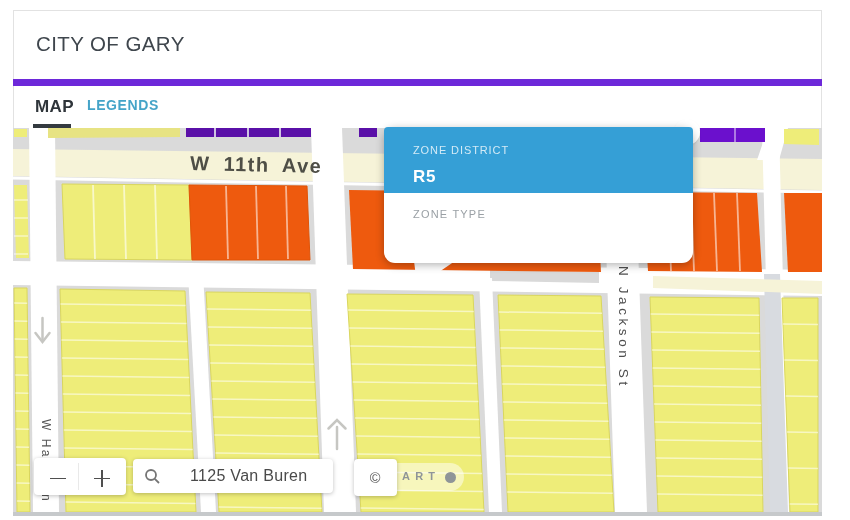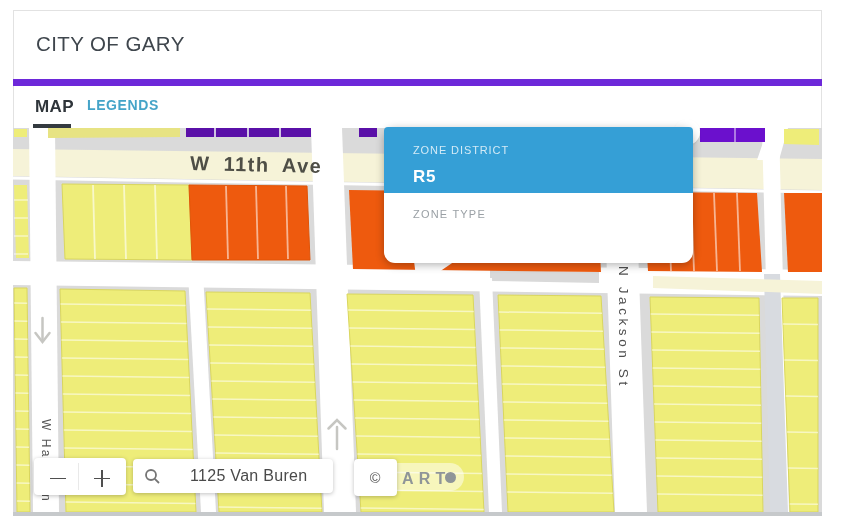--- a/index.html
+++ b/index.html
@@ -34,21 +34,21 @@
   .minus{position:absolute;left:16px;top:19.5px;width:16px;height:1.6px;background:#4f4f4f;}
   .plus1{position:absolute;left:60px;top:19.5px;width:16px;height:1.6px;background:#4f4f4f;}
   .plus2{position:absolute;left:67.2px;top:12px;width:1.6px;height:17px;background:#4f4f4f;}
   .search{left:133px;top:459px;width:200px;height:34px;}
   .search .txt{position:absolute;left:57px;top:8px;font-size:16px;color:#4a4a4a;letter-spacing:0.3px;}
   .attr{position:absolute;left:352px;top:463px;width:112px;height:28px;background:rgba(255,255,255,0.5);
         border-radius:14px;z-index:19;}
   .cbox{left:353.5px;top:459px;width:43px;height:37px;}
   .cbox .c{position:absolute;left:0;top:0;width:43px;height:37px;display:flex;align-items:center;justify-content:center;
            font-size:14.5px;color:#5a5a5a;}
-  .arto{position:absolute;left:402px;top:470px;font-size:16px;font-weight:bold;color:#8f9598;letter-spacing:5.2px;z-index:20;}
+  .arto{position:absolute;left:402px;top:470px;font-size:11px;font-weight:bold;color:#8f9598;letter-spacing:5.2px;z-index:20;}
   .artdot{position:absolute;left:444.5px;top:472px;width:11px;height:11px;border-radius:50%;background:#8f9598;z-index:20;}
 </style>
 </head>
 <body>
 <div class="card"></div>
 <div class="hdr">
     <div class="t">CITY OF GARY</div>
   </div>
 <div class="tabs">
   <div class="tab1">MAP</div>

